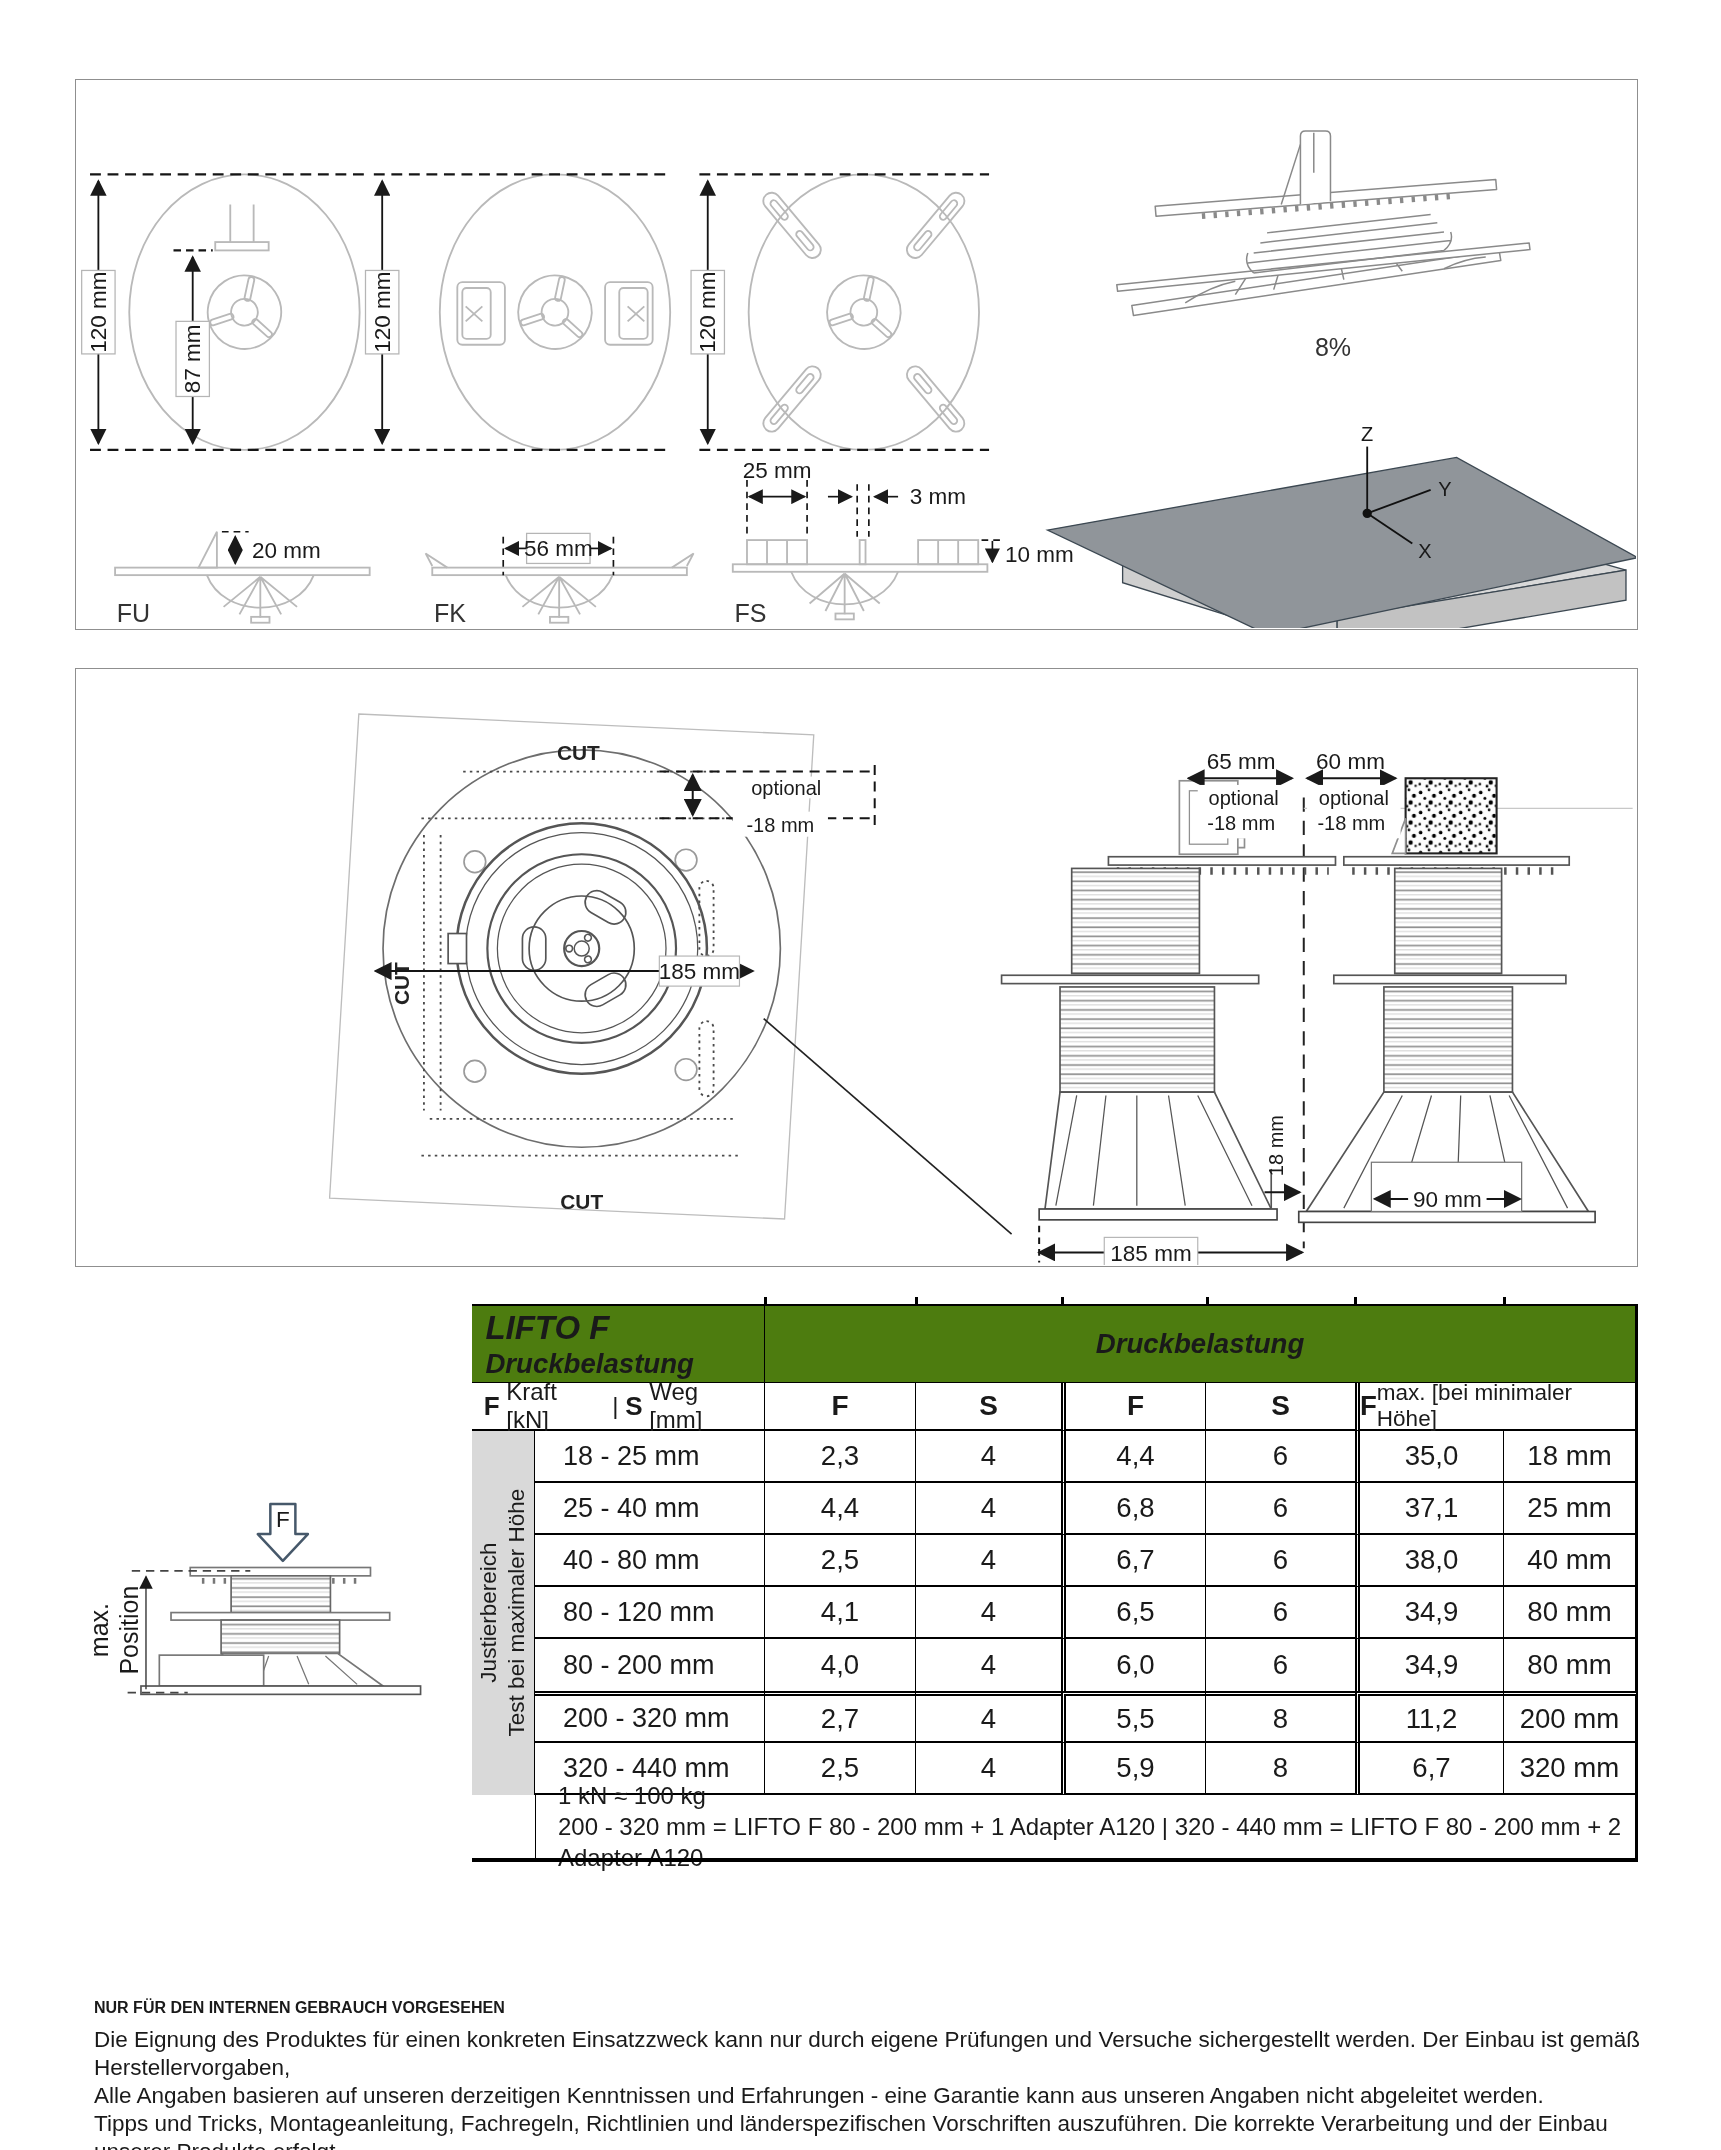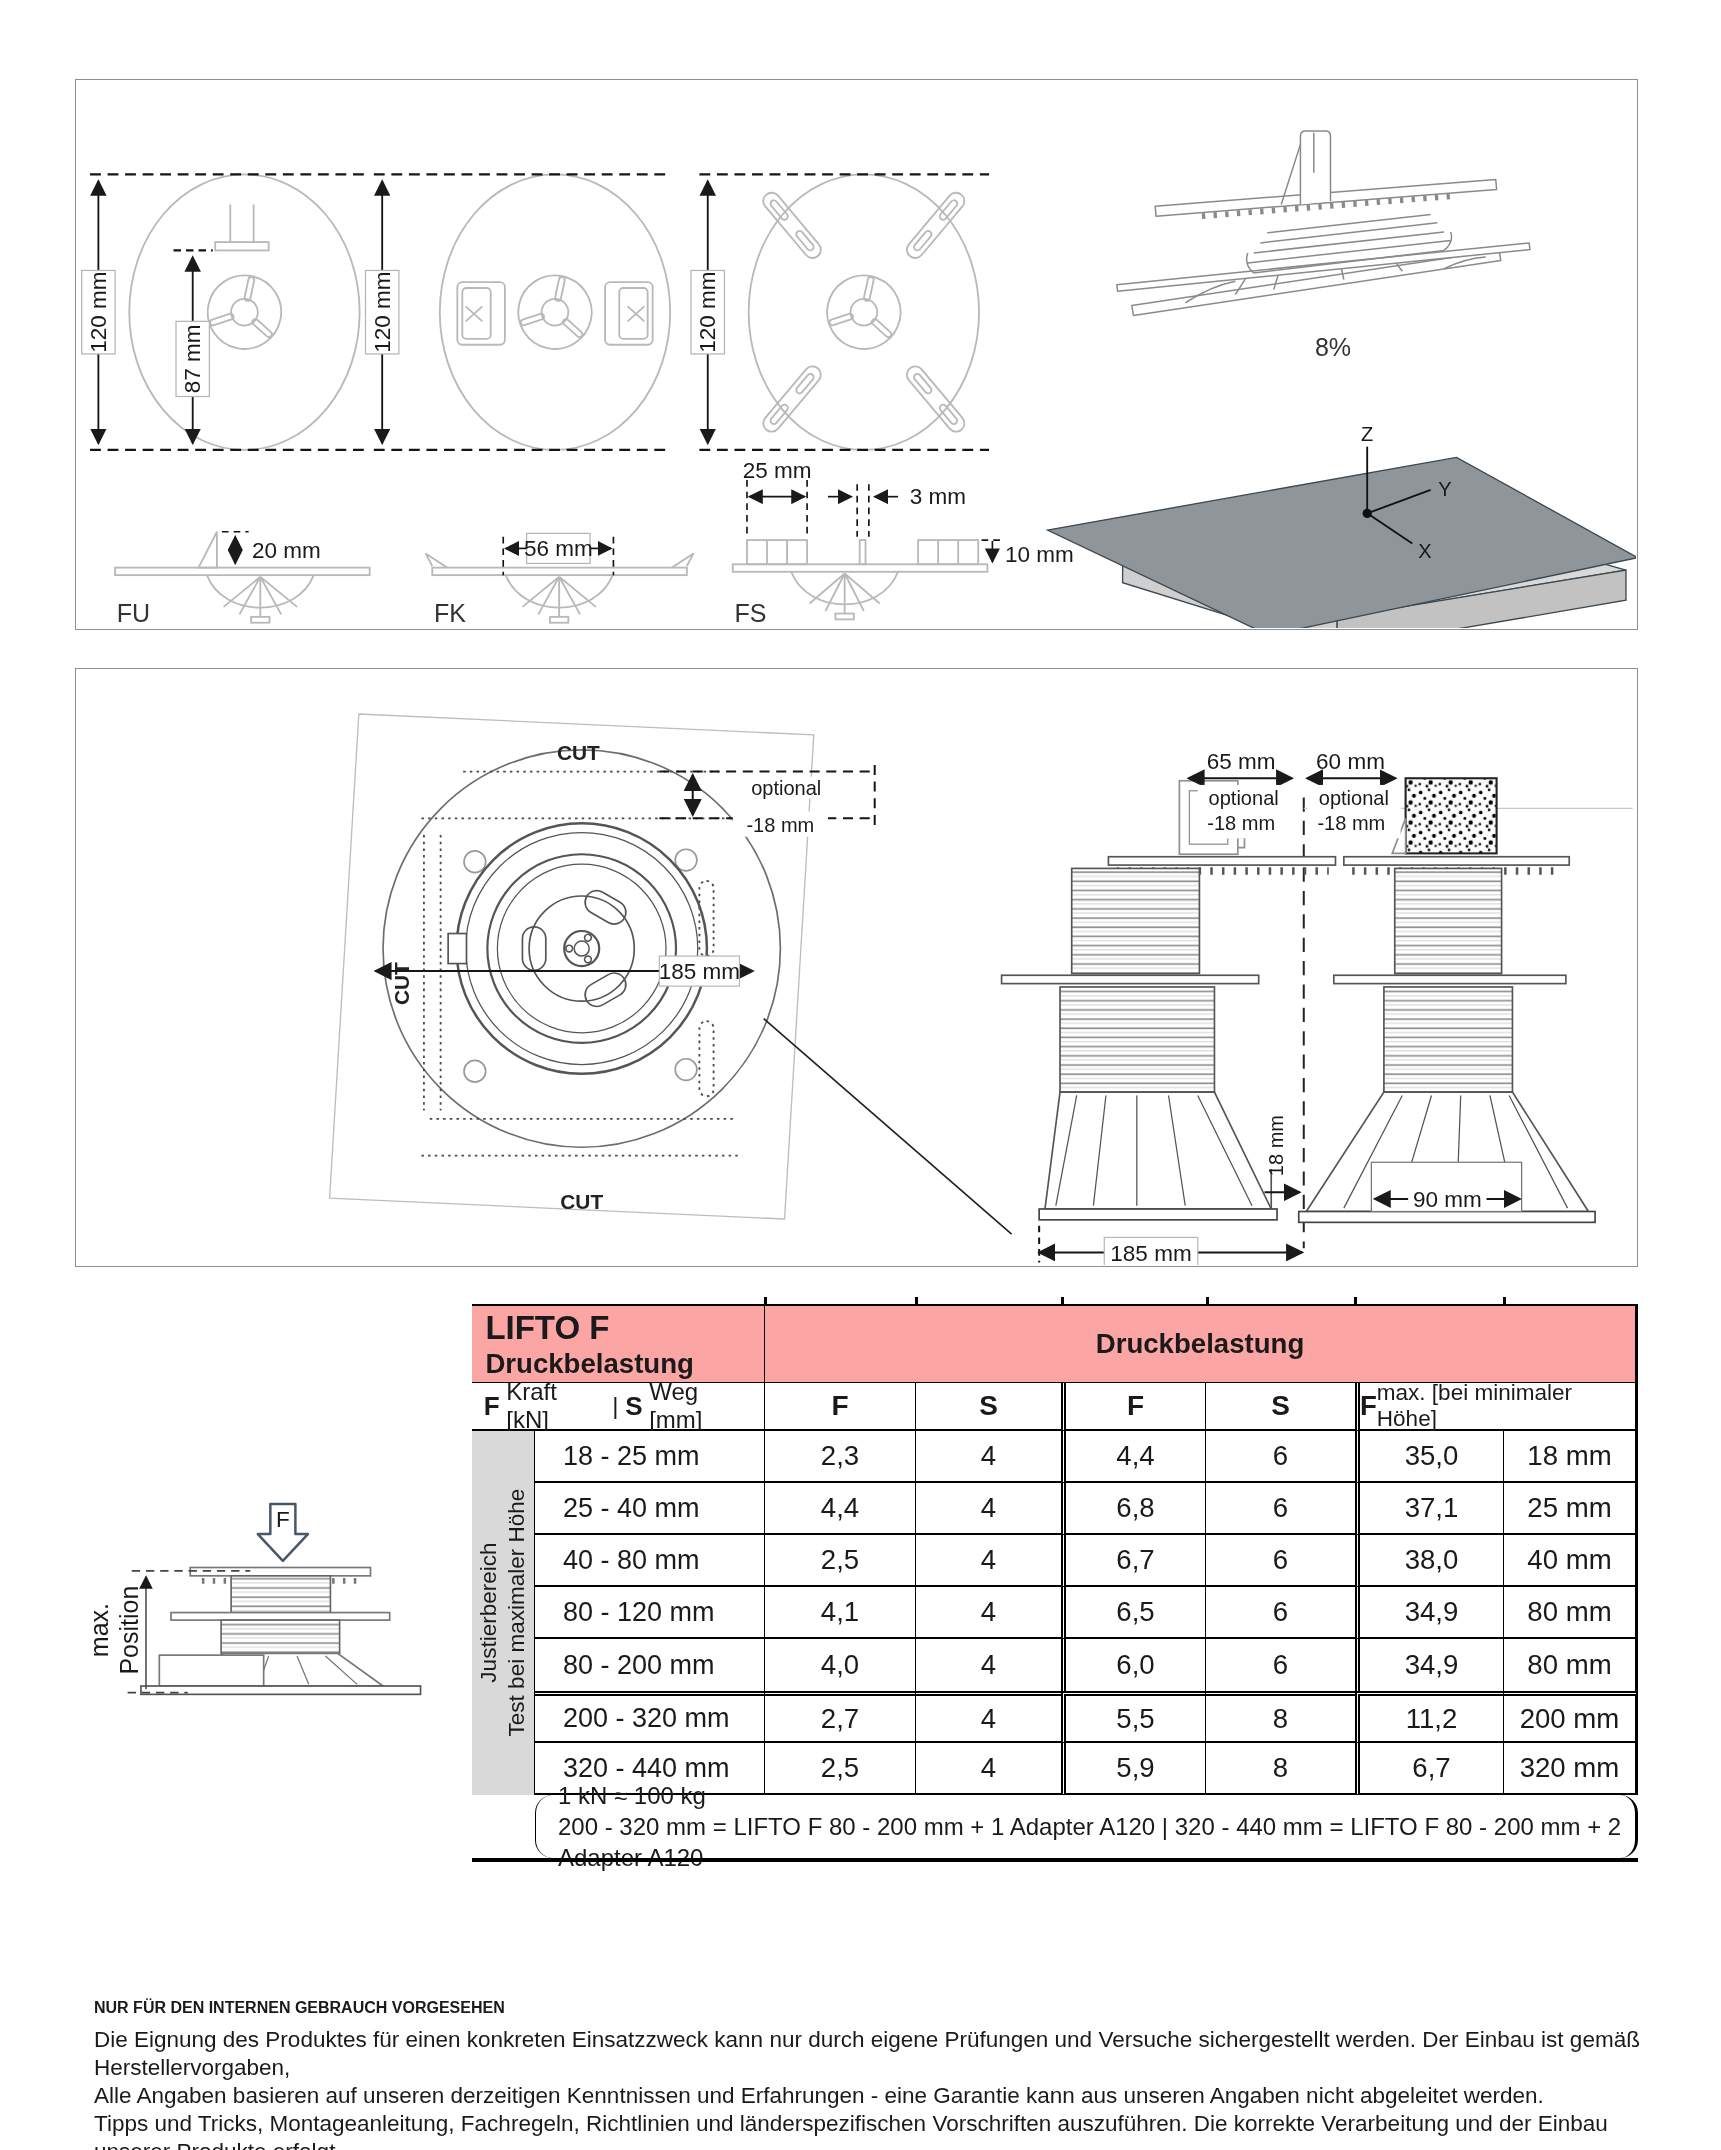--- a/index.html
+++ b/index.html
@@ -14,21 +14,21 @@
   svg .lbl{font-size:30px;fill:#333;}
   svg .cut{font-size:25px;font-weight:bold;fill:#222;}
 
   
   .ptable{position:absolute;left:472px;top:1304px;width:1165px;}
   .tick{position:absolute;top:-7.5px;width:2.5px;height:7.5px;background:#000;}
   .grid{display:grid;grid-template-columns:63px 230px 151px 145px 145px 149px 149px 134px;
         grid-template-rows:79px 48px repeat(7,52px) 63px 4.2px;}
   .grid *{box-sizing:border-box;}
   .cell{display:flex;align-items:center;background:#fff;}
-  .hdr1{background:#fca5a5;border-top:2.5px solid #000;border-bottom:1.7px solid #000;}
+  .hdr1{background:#4d7c0f;border-top:2.5px solid #000;border-bottom:1.7px solid #000;font-style:italic;}
   .hdr1.a{flex-direction:column;align-items:flex-start;justify-content:center;
           padding-left:13.4px;border-right:1.7px solid #000;}
   .hdr1.b{justify-content:center;font-weight:bold;font-size:27.6px;border-right:3.3px solid #000;}
   .t1{font-weight:bold;font-size:33px;line-height:38px;}
   .t2{font-weight:bold;font-size:27.6px;line-height:33px;}
   .h2{border-bottom:2.5px solid #000;font-size:24px;}
   .spec{padding-left:11.7px;border-right:1.7px solid #000;}
   .spec b{font-size:26px;margin-right:6.7px;}
   .spec span{margin-right:6.7px;}
   .ch{justify-content:center;font-weight:bold;font-size:28px;}
@@ -42,21 +42,21 @@
   .vwrap{transform:rotate(-90deg);white-space:nowrap;text-align:center;font-size:22.5px;
          line-height:27.6px;color:#1b1b1b;}
   .rl{padding-left:28px;font-size:27px;border-right:1.7px solid #000;}
   .rv{justify-content:center;font-size:27.6px;}
   .drow .cell{border-bottom:2.1px solid #000;}
   .drow.nobb .cell{border-bottom:0;}
   .drow.dblt .cell{border-top:5.8px double #000;}
   .drow.lastr .cell{border-bottom:2.5px solid #000;}
   .foot{grid-area:10/2/11/9;border-left:1.7px solid #000;border-right:3.3px solid #000;
         flex-direction:column;align-items:flex-start;justify-content:center;
-        padding-left:22px;font-size:24px;line-height:31px;border-radius:18px;}
+        padding-left:22px;font-size:24px;line-height:31px;}
   .botbar{grid-area:11/1/12/9;background:#000;}
   .drow{display:contents;}
 
   
   .disc{position:absolute;left:94px;top:1994px;width:1561px;font-size:22.5px;line-height:28px;}
   .disc .dt{font-weight:bold;font-size:16px;margin-bottom:4.2px;}
 </style>
 </head>
 <body>
 

